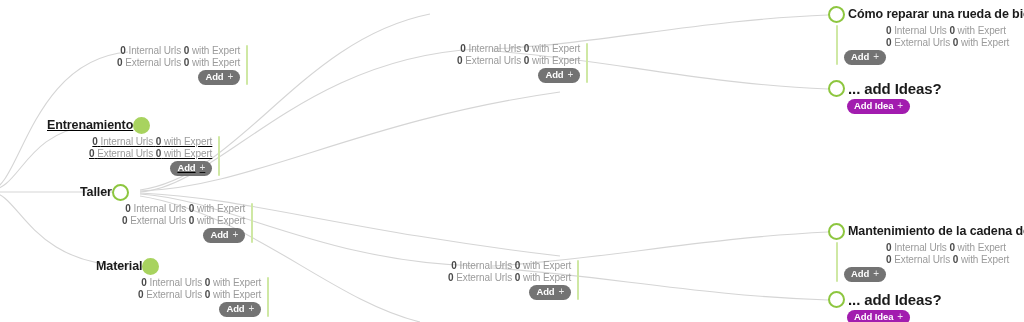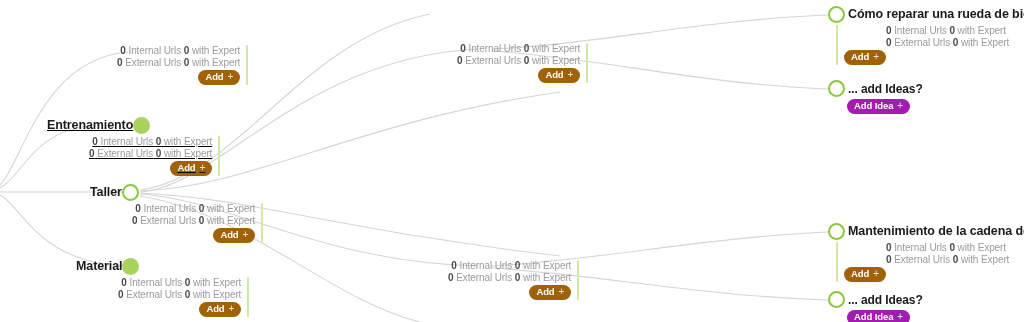--- a/index.html
+++ b/index.html
@@ -123,29 +123,29 @@
     line-height: 12px;
     cursor: pointer;
     user-select: none;
   }
   .btn .plus {
     font-weight: normal;
     font-size: 10px;
     opacity: 0.85;
   }
   .btn-add {
-    background: #a16207;
+    background: #737373;
   }
   .btn-idea {
     background: #a21caf;
   }
 
   
   .idea-title {
-    font-size: 12px;
+    font-size: 15px;
     font-weight: bold;
     color: #1b1b1b;
     letter-spacing: -0.1px;
   }
 </style>
 </head>
 <body>
 
 <div id="mindmap-canvas">
 
@@ -221,21 +221,21 @@
           <span class="btn btn-add">
             <span>Add</span>
             <span class="plus">+</span>
           </span>
         </div>
       </div>
       <div class="divider"></div>
     </div>
   </div>
 
-  <div class="node" style="left:90px; top:184px;">
+  <div class="node" style="left:80px; top:184px;">
     <div class="node-head">
       <span class="node-title">Taller</span>
       <span class="node-dot hollow"></span>
     </div>
     <div class="node-body">
       <div class="stat-lines">
         <div class="stat-line">
           <b>0</b>
           <span>Internal Urls</span>
           <b>0</b>
@@ -251,21 +251,21 @@
           <span class="btn btn-add">
             <span>Add</span>
             <span class="plus">+</span>
           </span>
         </div>
       </div>
       <div class="divider"></div>
     </div>
   </div>
 
-  <div class="node" style="left:76px; top:258px;">
+  <div class="node" style="left:96px; top:258px;">
     <div class="node-head">
       <span class="node-title">Material</span>
       <span class="node-dot filled"></span>
     </div>
     <div class="node-body">
       <div class="stat-lines">
         <div class="stat-line">
           <b>0</b>
           <span>Internal Urls</span>
           <b>0</b>

